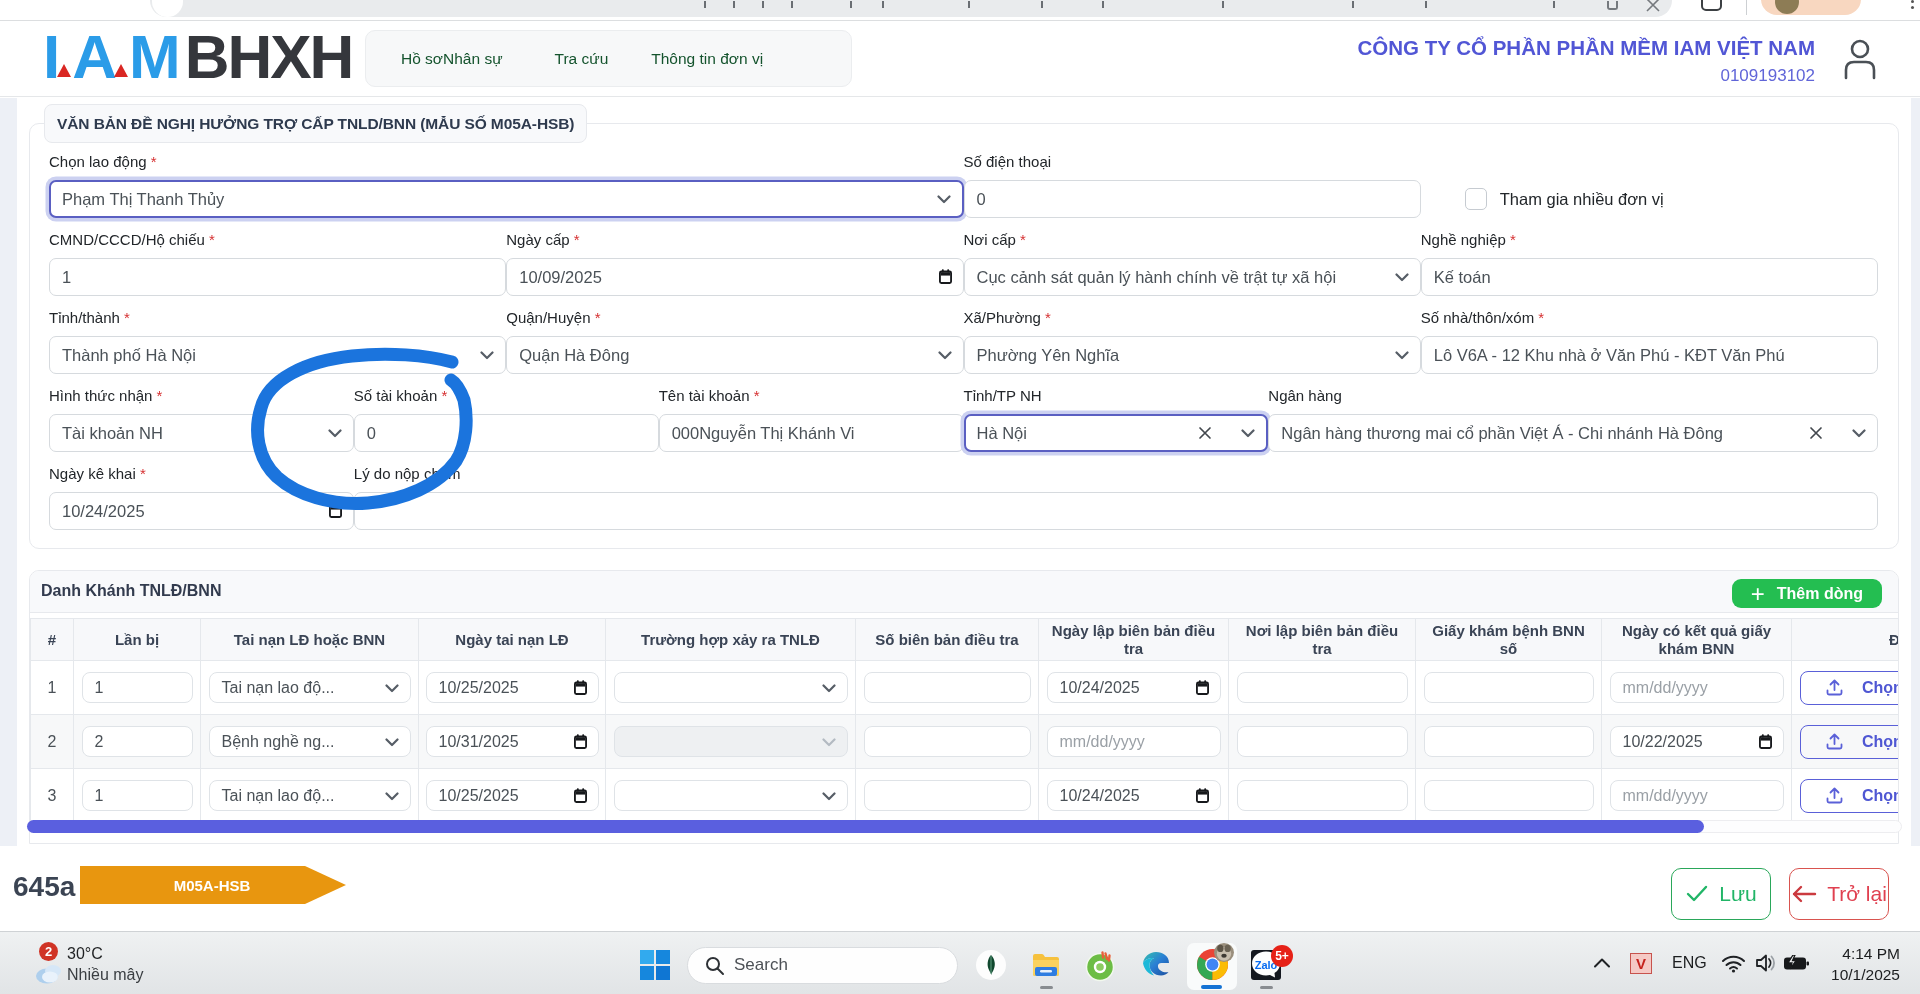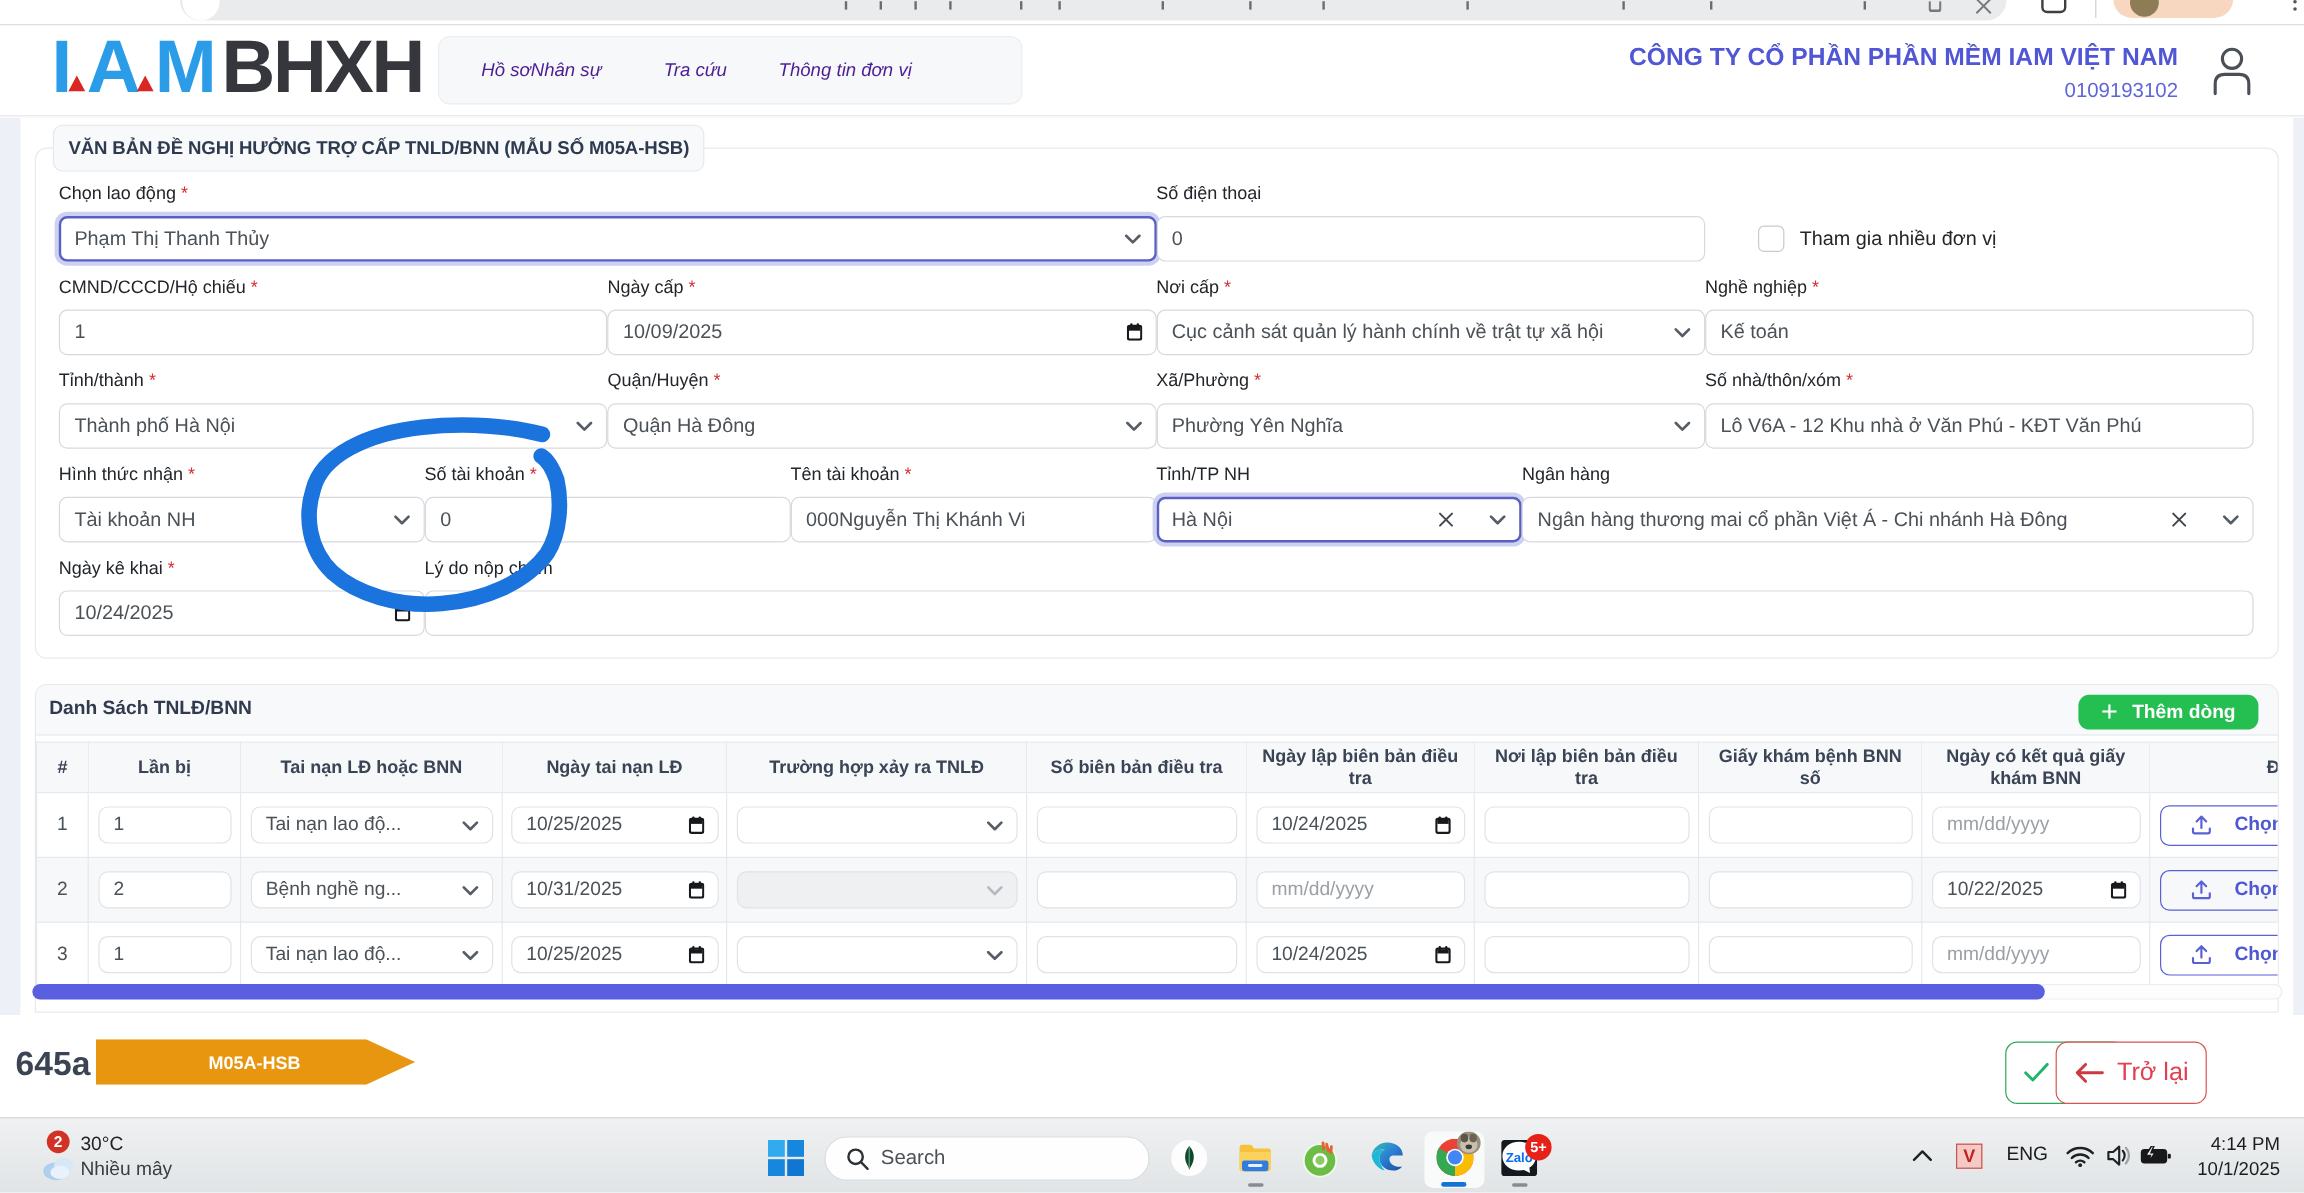--- a/index.html
+++ b/index.html
@@ -16,21 +16,21 @@
 #profPill { position:absolute; left:1761px; top:-18px; width:100px; height:33px; border-radius:16px; background:#f8d7c0; }
 #profAv { position:absolute; left:1775px; top:-10px; width:24px; height:24px; border-radius:50%; background:#8d7c55; }
 #menuDots { position:absolute; left:1911px; top:0px; width:3px; height:3px; background:#555; border-radius:50%; box-shadow:0 6px 0 #555; }
 
 #header { position:absolute; left:0; top:22px; width:1920px; height:75px; background:#fff; border-bottom:1px solid #e5e7e9; }
 #logo { position:absolute; left:43px; top:4px; font-weight:bold; font-size:62px; letter-spacing:-2px; line-height:62px; white-space:nowrap; }
 #logo .blue { color:#2b9ce8; letter-spacing:-4px; }
 #logo .dark { color:#35373c; margin-left:8px; }
 #logo .tri { display:inline-block; width:0; height:0; border-left:7px solid transparent; border-right:7px solid transparent; border-bottom:13px solid #da2723; margin:0 1px 1px 1px; }
 #nav { position:absolute; left:365px; top:8px; width:487px; height:57px; background:#f7f8f9; border:1px solid #ebedef; border-radius:10px; display:flex; align-items:center; }
-#nav span { font-size:15.5px; color:#4c1d95; white-space:nowrap;font-style:italic; }
+#nav span { font-size:15.5px; color:#14532d; white-space:nowrap; }
 #company { position:absolute; right:105px; top:14px; text-align:right; }
 #company .name { font-size:20.5px; font-weight:bold; color:#5156d5; }
 #company .code { font-size:17px; color:#6065d8; margin-top:6px; }
 #personIcon { position:absolute; left:1843px; top:16px; }
 
 #main { position:absolute; left:0; top:98px; width:1920px; height:748px; background:#edf0f6; }
 #wrapper { position:absolute; left:17px; top:0; width:1894px; height:748px; background:#fff; }
 .card { position:absolute; left:12px; width:1870px; background:#fff; border:1px solid #e7e9ed; border-radius:10px; }
 #card1 { top:25px; height:426px; }
 #chip { position:absolute; left:14px; top:-20px; height:39px; line-height:37px; padding:0 12px; background:#f8f9fb; border:1px solid #e7e9ed; border-radius:8px; font-size:15.5px; font-weight:bold; color:#2e3a4e; letter-spacing:-0.1px; }
@@ -72,21 +72,21 @@
 .upbtn svg { margin-right:19px; }
 
 #sbar { position:absolute; left:10px; top:722px; width:1875px; height:13px; border-radius:7px; background:#fdfdfe; border:1px solid #ededf0; }
 #sthumb { position:absolute; left:-1px; top:-1px; width:1677px; height:13px; border-radius:7px; background:#5a5fdf; }
 
 #footer { position:absolute; left:0; top:846px; width:1920px; height:85px; background:#fff; }
 #code645 { position:absolute; left:13px; top:25px; font-size:28px; font-weight:bold; color:#3b4453; }
 #ribbon { position:absolute; left:80px; top:20px; }
 .btn { position:absolute; top:22px; height:52px; border-radius:10px; background:#fff; display:flex; align-items:center; justify-content:center; font-size:21px; font-weight:normal;margin-left:25px; }
 #btnSave { left:1646px; width:100px; border:1.5px solid #2aa75a; color:#21b567; }
-#btnBack { left:1688px; width:126px; border:1.5px solid #d9534f; color:#e04050; }
+#btnBack { left:1764px; width:100px; border:1.5px solid #d9534f; color:#e04050; }
 
 #taskbar { position:absolute; left:0; top:931px; width:1920px; height:63px; background:linear-gradient(180deg,#eff1f2 0%,#e1e4e6 100%); border-top:1px solid #cfd2d5; }
 #weather { position:absolute; left:36px; top:8px; }
 #wtemp { position:absolute; left:31px; top:5px; font-size:16px; color:#1f2123; white-space:nowrap; }
 #wdesc { position:absolute; left:31px; top:26px; font-size:16px; color:#3a3e42; white-space:nowrap; }
 #wbadge { position:absolute; left:3px; top:2px; width:19px; height:19px; border-radius:50%; background:#d03325; color:#fff; font-size:13px; font-weight:bold; text-align:center; line-height:19px; }
 #searchPill { position:absolute; left:687px; top:15px; width:271px; height:37px; border-radius:19px; background:#fefefe; border:1px solid #d9dcdf; }
 #searchPill span { position:absolute; left:46px; top:7px; font-size:17px; color:#4d5156; }
 .tbicon { position:absolute; top:18px; }
 .appdash { position:absolute; top:54px; width:13px; height:3px; border-radius:2px; background:#888c90; }
@@ -313,21 +313,21 @@
                 <div class="ctl ">
                   <span class=""></span>
                 </div>
               </div>
             </div>
 </div>
         </div>
     </div>
     <div class="card" id="card2">
       <div id="c2head">
-        <div class="t">Danh Sách TNLĐ/BNN</div>
+        <div class="t">Danh Khánh TNLĐ/BNN</div>
         <div id="addBtn"><span class="plus">+</span>Thêm dòng</div>
       </div>
       <div id="tblWrap">
           <table>
             <colgroup>
               <col style="width:43px">
               <col style="width:127px">
               <col style="width:218px">
               <col style="width:187px">
               <col style="width:250px">

